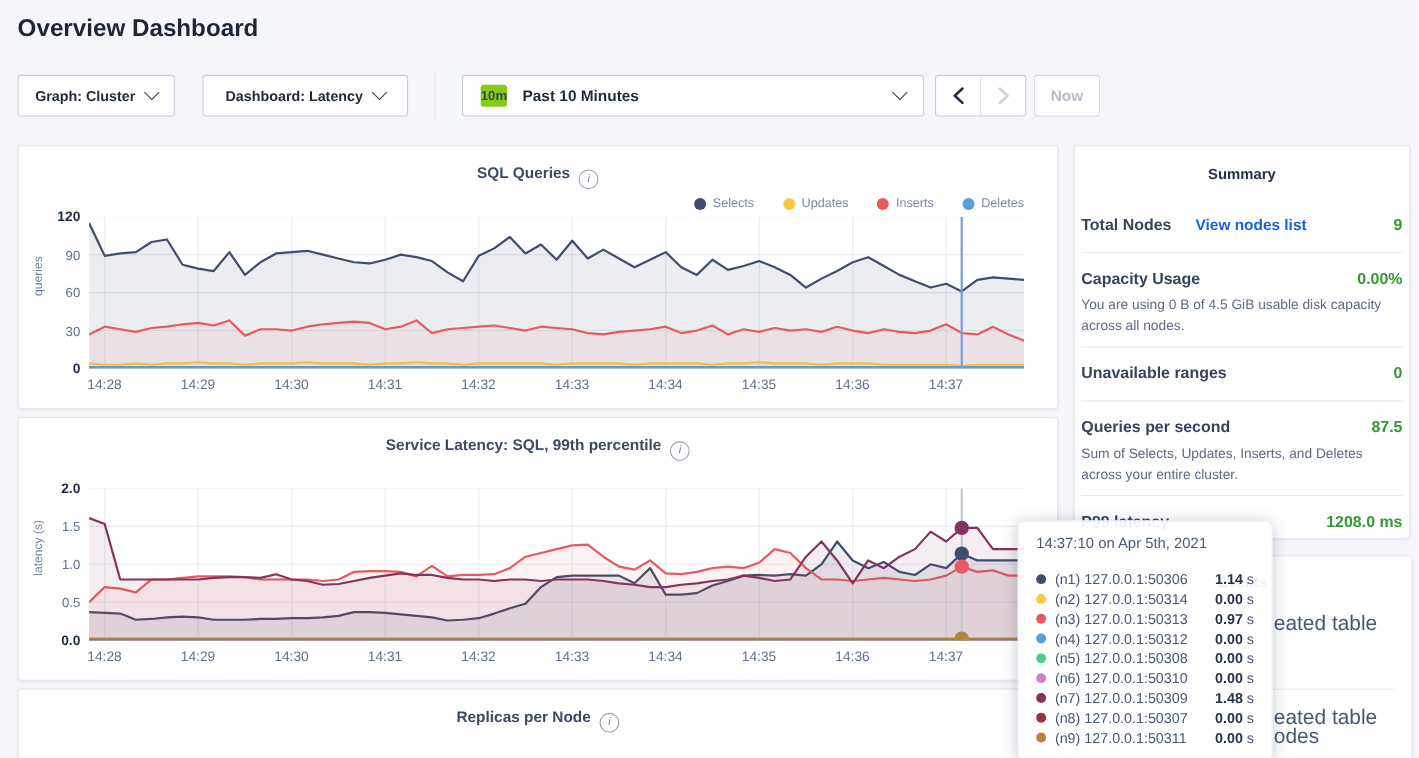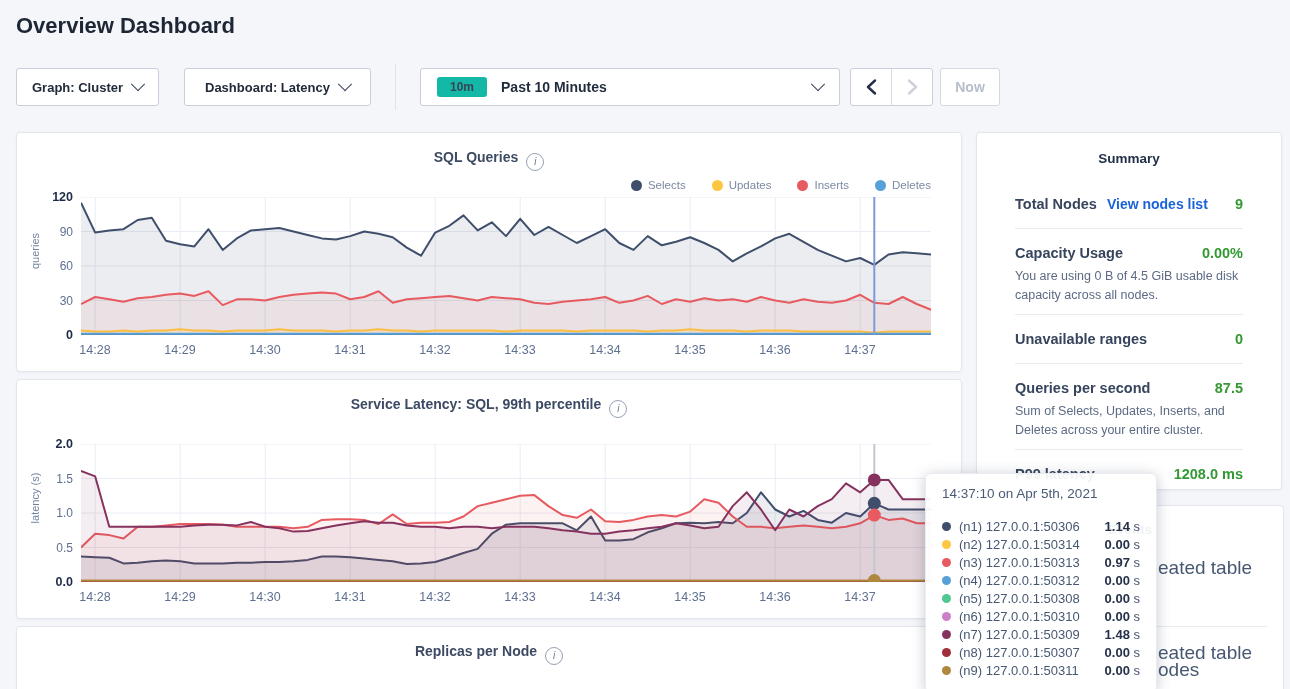--- a/index.html
+++ b/index.html
@@ -11,21 +11,21 @@
   .page-title{position:absolute;left:16px;top:13px;font-size:22px;font-weight:600;color:#1c2634;}
   .btn{position:absolute;top:68px;height:38px;background:#fff;border:1px solid #c9cedb;border-radius:3px;
        display:flex;align-items:center;justify-content:center;gap:10px;font-size:13px;font-weight:700;
        color:#222b3a;box-sizing:border-box;cursor:pointer;}
   .chev{width:9px;height:9px;border-right:1.6px solid #3a4457;border-bottom:1.6px solid #3a4457;
         transform:rotate(45deg) translate(-2px,-2px);display:inline-block;}
   .vdiv{position:absolute;left:395px;top:64px;width:1px;height:46px;background:#dfe2e9;}
   .timesel{position:absolute;left:420px;top:68px;width:420px;height:38px;background:#fff;
            border:1px solid #c9cedb;border-radius:3px;display:flex;align-items:center;gap:14px;
            padding:0 16px;box-sizing:border-box;cursor:pointer;}
-  .timebadge{background:#14b8a6;border-radius:3px;padding:3px 13px;font-size:12px;font-weight:700;color:#3a4457;}
+  .timebadge{background:#84cc16;border-radius:3px;padding:3px 0;font-size:12px;font-weight:700;color:#3a4457;}
   .timelabel{font-size:14px;font-weight:700;color:#1f2b3d;flex:1;}
   .pager{position:absolute;left:850px;top:68px;height:38px;display:flex;border:1px solid #c9cedb;
          border-radius:3px;background:#fff;box-sizing:border-box;}
   .pagerbtn{width:40px;height:36px;display:flex;align-items:center;justify-content:center;cursor:pointer;}
   .pagerbtn + .pagerbtn{border-left:1px solid #d9dde5;}
   .nowbtn{position:absolute;left:940px;top:68px;height:38px;min-width:60px;padding:0 14px;background:#fff;
           border:1px solid #d4d8e0;border-radius:3px;display:flex;align-items:center;justify-content:center;
           font-size:14px;font-weight:700;color:#b7bec9;box-sizing:border-box;}
   
   .chart-card{left:16px;width:944px;}
@@ -38,23 +38,23 @@
   .legend-item{display:flex;align-items:center;gap:6px;font-size:11.5px;color:#7d89a3;cursor:pointer;}
   .legend-dot{width:11px;height:11px;border-radius:50%;}
   .plot{position:absolute;left:64px;top:64px;width:850px;height:138px;}
   .grid{stroke:#e9ecf2;stroke-width:1;}
   .ylabel{position:absolute;left:-32px;top:112px;width:100px;text-align:center;transform:rotate(-90deg);
           font-size:11px;color:#7484a0;}
   .ytick{position:absolute;left:0;width:56px;text-align:right;font-size:12px;color:#5f7090;}
   .ytick.bold{font-weight:700;color:#1d2b45;font-size:12.5px;}
   .xtick{position:absolute;width:56px;text-align:center;font-size:12.5px;color:#5f7090;}
   
-  .summary-card{left:976px;top:132px;width:306px;height:358px;padding:18px 38px;box-sizing:border-box;}
+  .summary-card{left:976px;top:132px;width:306px;height:358px;padding:18px 6px;box-sizing:border-box;}
   .summary-title{text-align:center;font-size:13.5px;font-weight:700;color:#22304a;margin-bottom:20px;}
-  .sum-row{display:flex;align-items:baseline;gap:10px;padding:10px 0;}
+  .sum-row{display:flex;align-items:baseline;gap:22px;padding:10px 0;}
   .sum-label{font-size:14.5px;font-weight:700;color:#36445c;}
   .sum-link{font-size:14px;font-weight:700;color:#1a62d8;cursor:pointer;}
   .sum-value{margin-left:auto;font-size:14.5px;font-weight:700;color:#339933;}
   .sum-sub{font-size:12.5px;color:#5c6a84;line-height:1.55;margin:-4px 0 8px 0;}
   .sum-div{height:1px;background:#e8eaef;margin:6px 0;}
   
   .events-card{left:976px;top:505px;width:306px;height:220px;}
   .events-title{position:absolute;left:0;right:0;top:16px;text-align:center;font-size:13.5px;
                 font-weight:700;color:#22304a;}
   .event-frag{position:absolute;font-size:19px;color:#475872;cursor:pointer;}

